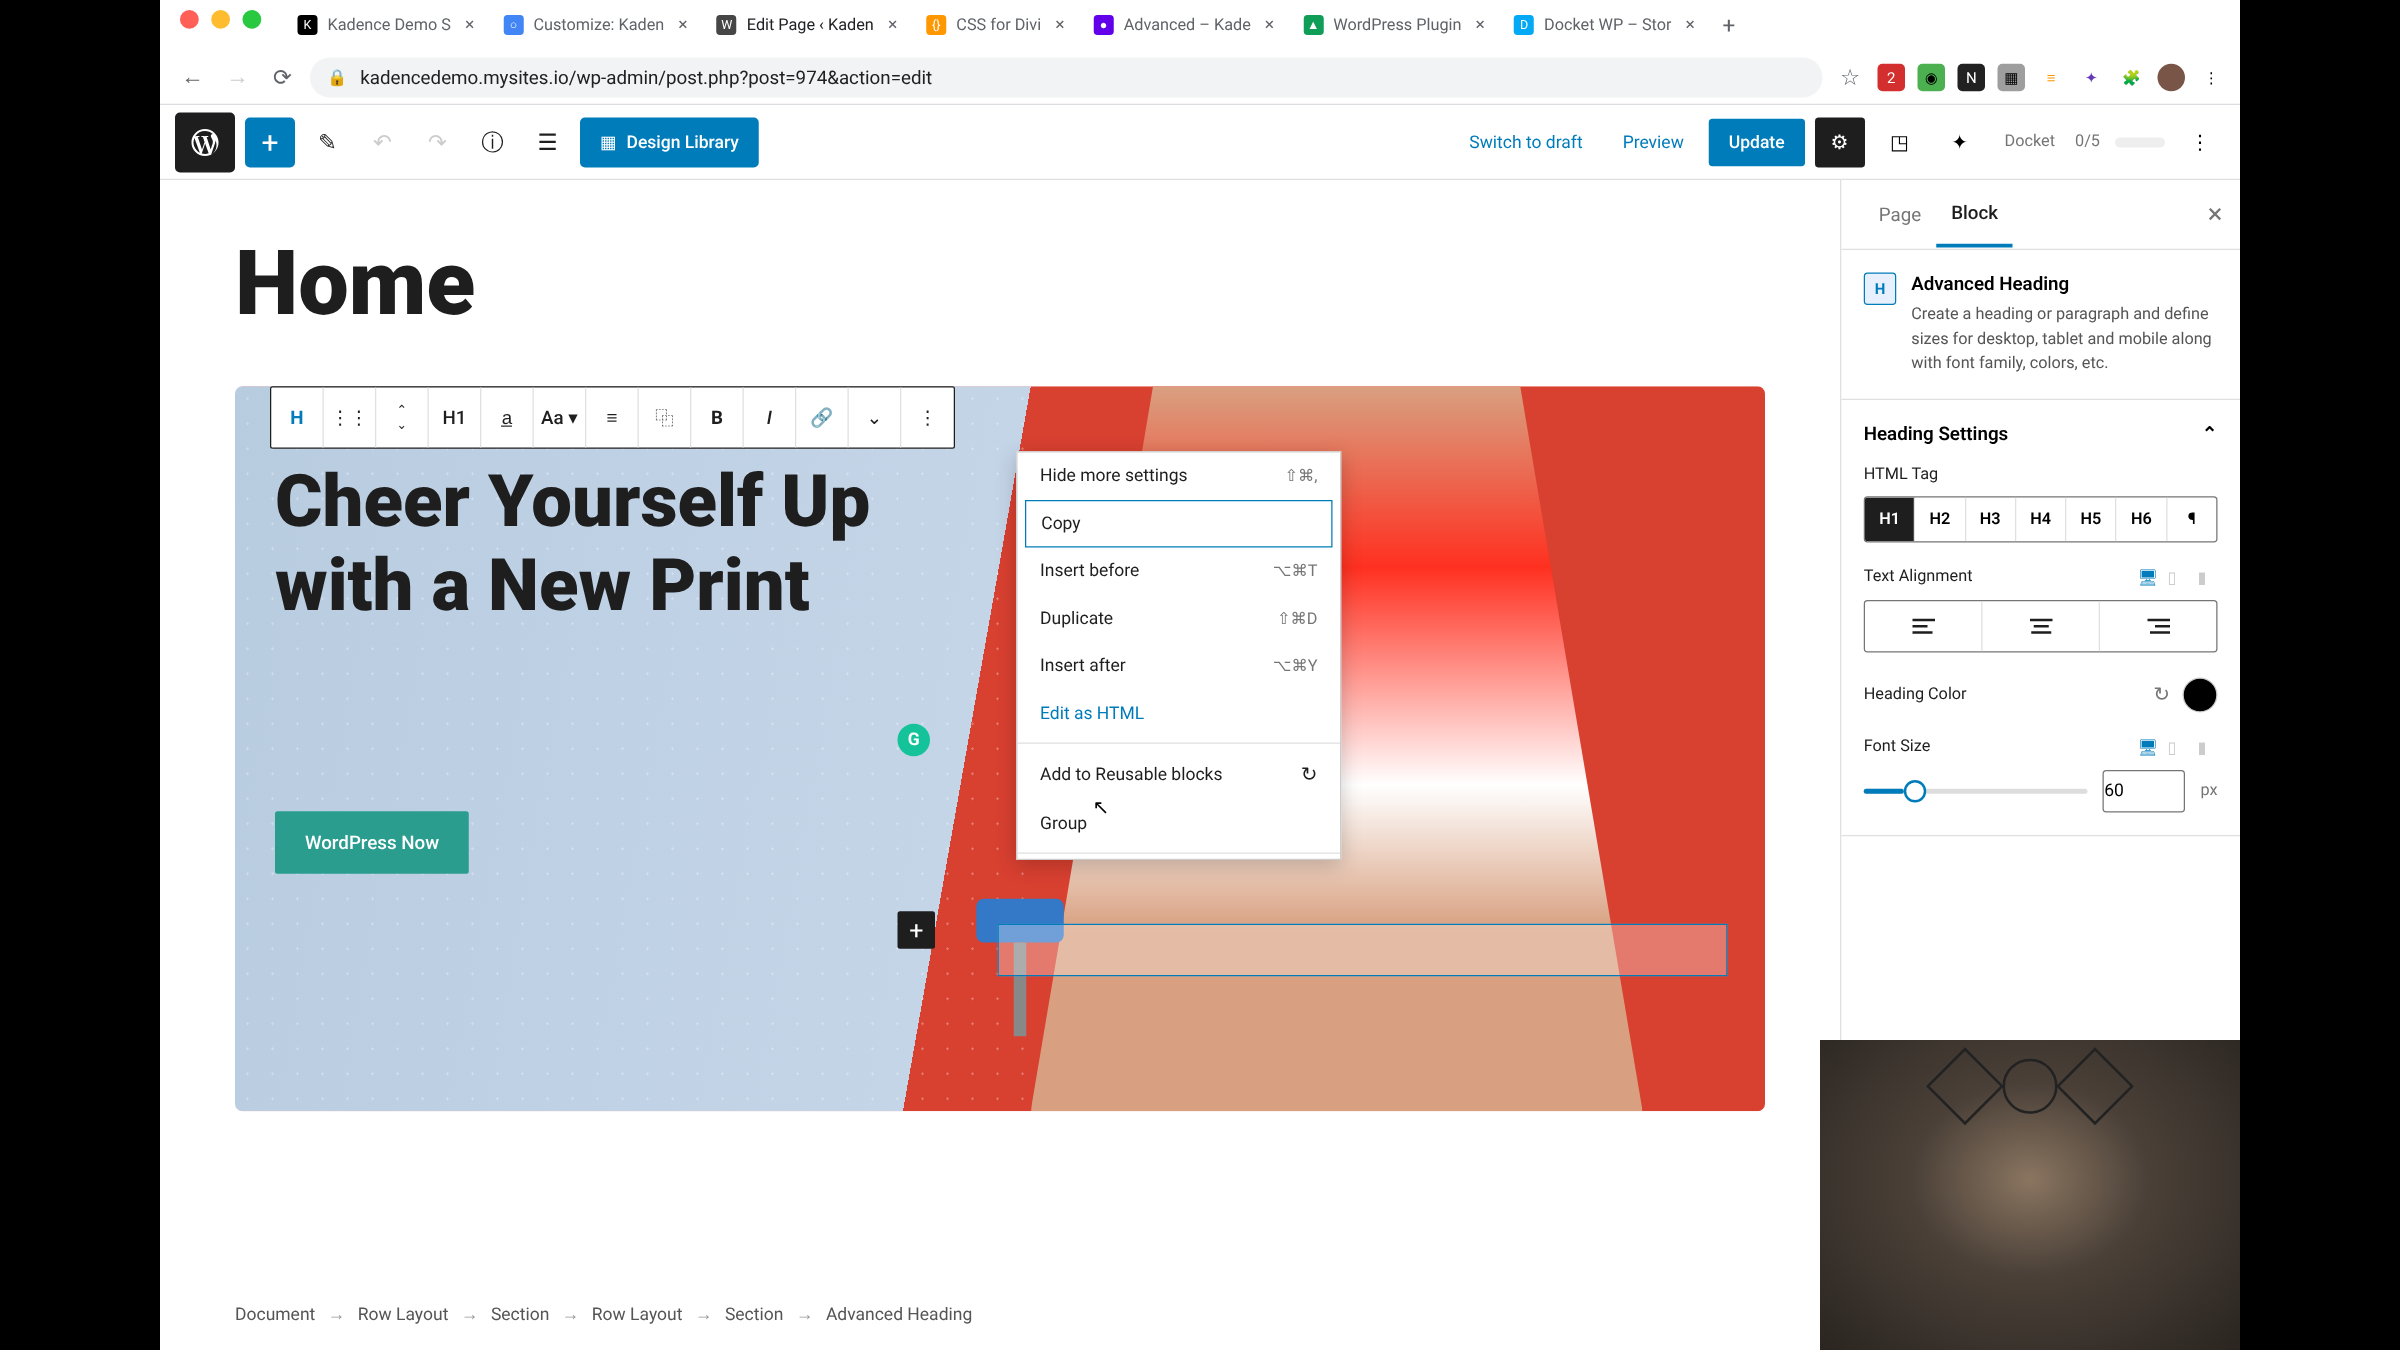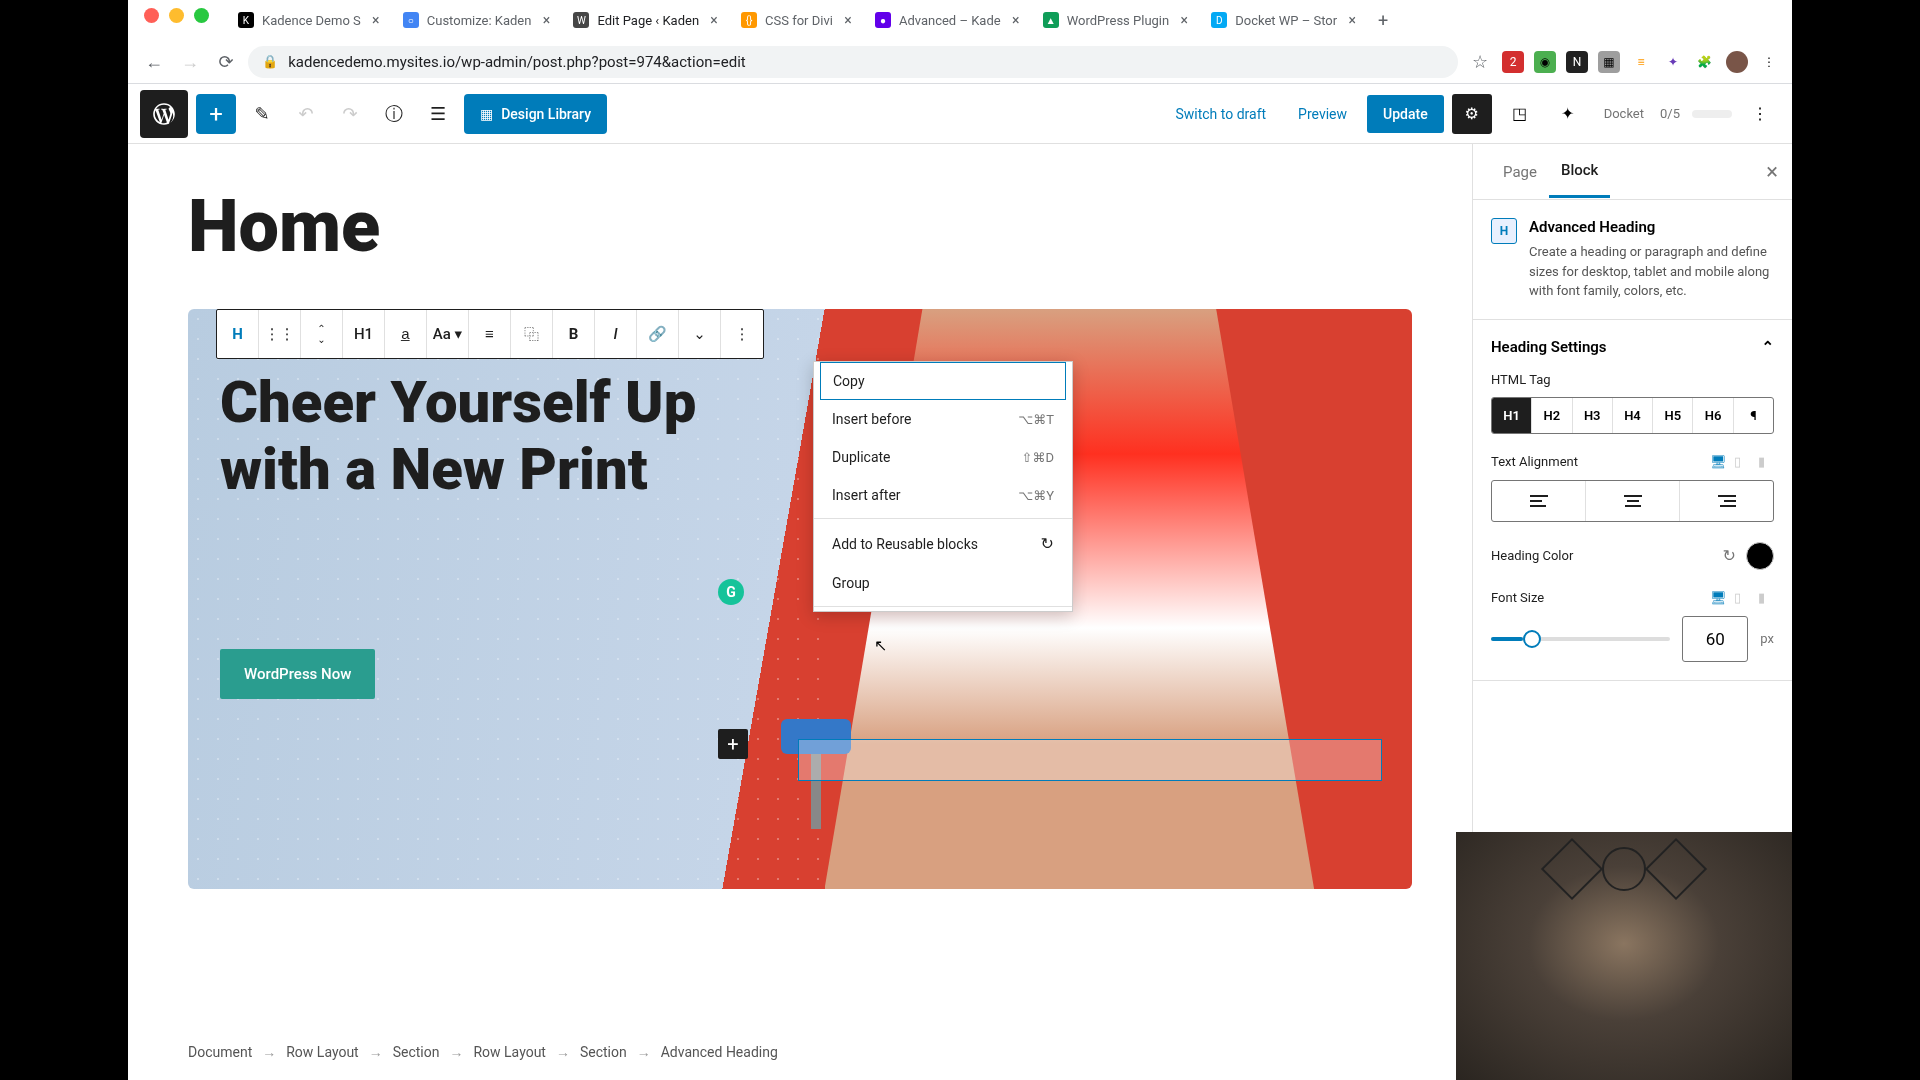--- a/index.html
+++ b/index.html
@@ -102,21 +102,21 @@
 .align-lines { display: flex; flex-direction: column; gap: 3px; }
 .align-line { height: 2px; background: #1e1e1e; }
 .color-row { display: flex; justify-content: space-between; align-items: center; }
 .color-controls { display: flex; align-items: center; gap: 10px; }
 .color-swatch { width: 28px; height: 28px; border-radius: 50%; background: #000; border: 1px solid #ccc; cursor: pointer; }
 .refresh-icon { font-size: 16px; color: #757575; cursor: pointer; }
 .size-row { display: flex; align-items: center; gap: 12px; }
 .size-slider { flex: 1; height: 4px; background: #ddd; border-radius: 2px; position: relative; }
 .size-slider-fill { position: absolute; left: 0; top: 0; height: 100%; width: 18%; background: #007cba; border-radius: 2px; }
 .size-slider-thumb { position: absolute; left: 18%; top: -7px; width: 18px; height: 18px; background: #fff; border: 2px solid #007cba; border-radius: 50%; cursor: pointer; }
-.size-input { width: 66px; height: 46px; border: 1px solid #757575; border-radius: 3px; text-align: center; font-size: 17px; }
+.size-input { width: 66px; height: 34px; border: 1px solid #757575; border-radius: 3px; text-align: left; font-size: 14px; }
 .size-unit { font-size: 13px; color: #757575; }
 
 
 .breadcrumb { position: absolute; left: 60px; bottom: 20px; display: flex; align-items: center; gap: 10px; font-size: 14px; color: #555; }
 .bc-sep { color: #999; }
 
 
 .webcam { position: absolute; right: 0; bottom: 0; width: 336px; height: 248px; background: #3a3a3a; z-index: 500; }
 .webcam-bg { position: absolute; inset: 0; background: radial-gradient(ellipse at 50% 45%, #8a7560 0%, #4a4038 40%, #2a2520 100%); }
 .webcam-shapes { position: absolute; top: 15px; left: 50%; transform: translateX(-50%); display: flex; gap: 8px; }
@@ -256,34 +256,41 @@
               <div class="tb-btn">⋮</div>
             </div>
 
             <div class="hero-heading">Cheer Yourself Up with a New Print</div>
             <div class="grammarly-badge">G</div>
             <div class="hero-btn">WordPress Now</div>
             <div class="add-block">+</div>
             <div class="selection-box"></div>
 
             <div class="context-menu" id="context-menu">
+                <div class="cm-item">
+                  <span>Hide more settings</span>
+                  <span class="cm-shortcut">⇧⌘,</span>
+                </div>
                 <div class="cm-item highlighted">
                   <span>Copy</span>
                 </div>
                 <div class="cm-item">
                   <span>Insert before</span>
                   <span class="cm-shortcut">⌥⌘T</span>
                 </div>
                 <div class="cm-item">
                   <span>Duplicate</span>
                   <span class="cm-shortcut">⇧⌘D</span>
                 </div>
                 <div class="cm-item">
                   <span>Insert after</span>
                   <span class="cm-shortcut">⌥⌘Y</span>
+                </div>
+                <div class="cm-item link-style">
+                  <span>Edit as HTML</span>
                 </div>
                 <div class="cm-sep"></div>
                 <div class="cm-item">
                   <span>Add to Reusable blocks</span>
                   <span class="cm-icon">↻</span>
                 </div>
                 <div class="cm-item">
                   <span>Group</span>
                 </div>
                 <div class="cm-sep"></div>

